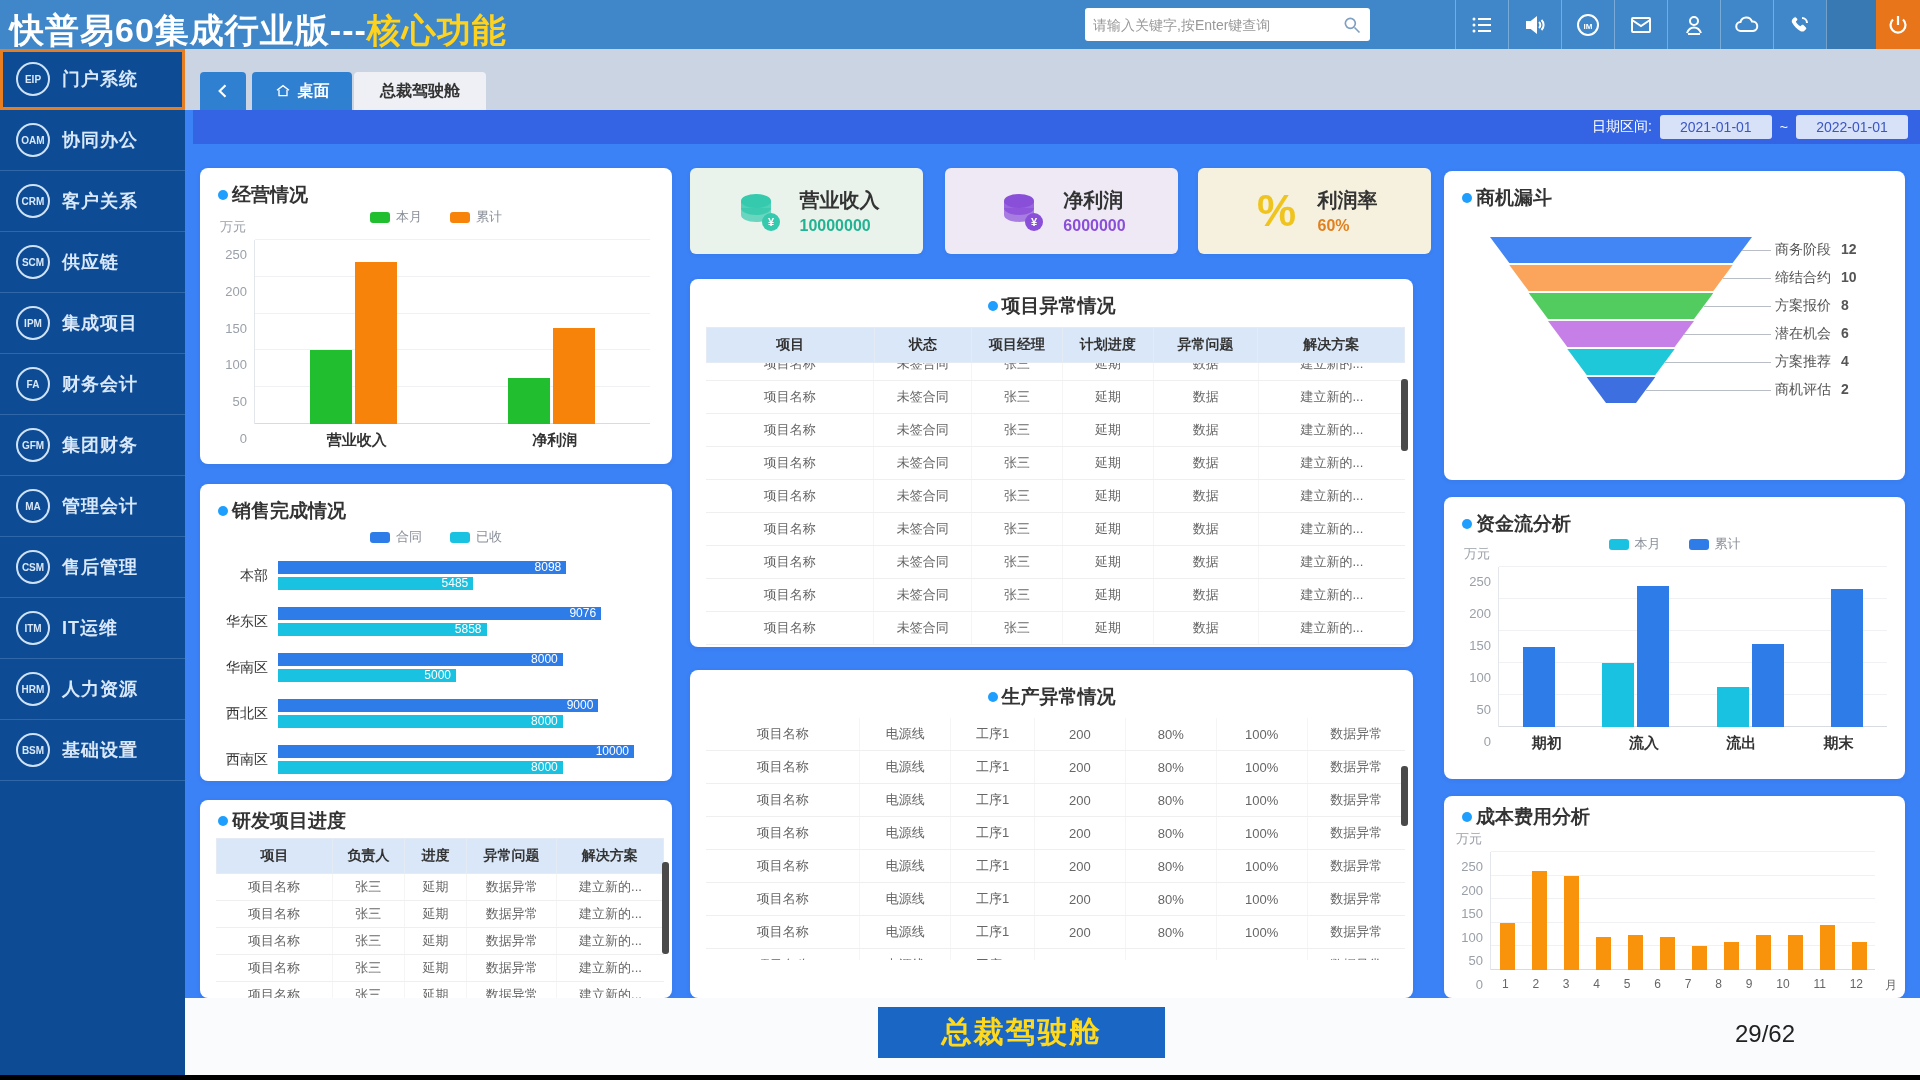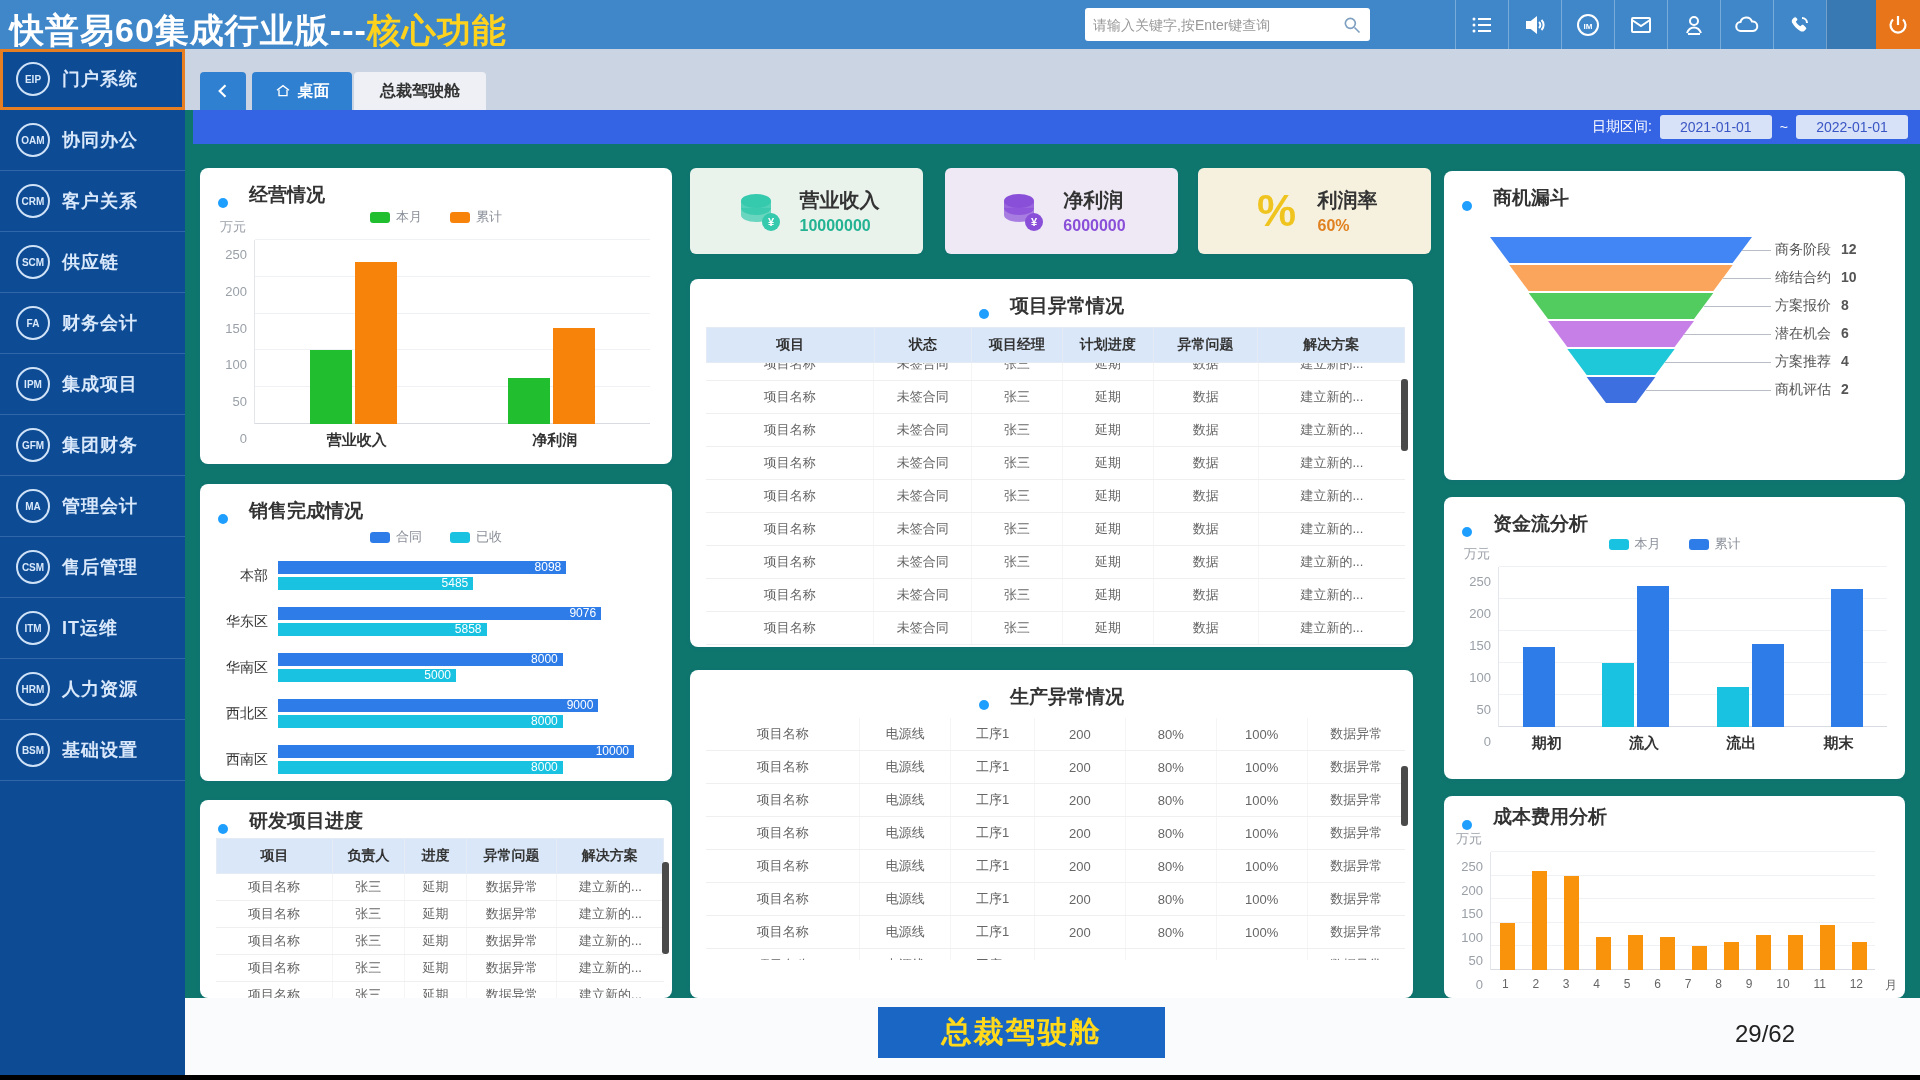--- a/index.html
+++ b/index.html
@@ -22,33 +22,33 @@
   
   .sidebar { position:absolute; top:49px; left:0; width:185px; height:1026px; background:#0D4C95; z-index:40; }
   .side-item { height:61px; display:flex; align-items:center; padding-left:16px; border-bottom:1px solid rgba(140,175,220,.28); cursor:pointer; }
   .side-item.active { outline:3px solid #E87E22; outline-offset:-3px; }
   .side-badge { width:34px; height:34px; border:2px solid #CFE2F7; border-radius:50%; color:#D9E8FA; font-size:10px; font-weight:bold; display:flex; align-items:center; justify-content:center; flex:none; }
   .side-label { margin-left:12px; font-size:18px; color:#D9E8FA; font-weight:600; letter-spacing:1px; }
   .sidebar-footer { position:absolute; bottom:10px; left:0; width:185px; display:flex; justify-content:space-around; align-items:center; }
   .sfbtn { width:34px; height:34px; display:flex; align-items:center; justify-content:center; cursor:pointer; }
 
   
-  .content { position:absolute; left:185px; top:49px; width:1735px; height:1026px; background:#0f766e; }
+  .content { position:absolute; left:185px; top:49px; width:1735px; height:1026px; background:#3b82f6; }
   .tab-bar { position:absolute; left:0; top:0; width:100%; height:61px; background:#CBD4E2; }
   .tab-back { position:absolute; left:15px; top:23px; width:46px; height:38px; background:#2F80D0; border-radius:4px 4px 0 0; display:flex; align-items:center; justify-content:center; cursor:pointer; }
   .tab { position:absolute; top:23px; height:38px; display:flex; align-items:center; justify-content:center; gap:7px; font-size:16px; border-radius:4px 4px 0 0; cursor:pointer; }
   .tab-desktop { left:67px; width:100px; background:#2F80D0; color:#fff; font-weight:bold; }
   .tab-active-tab { left:169px; width:132px; background:#EEF0F5; color:#333; font-weight:bold; }
   .banner { position:absolute; left:8px; top:61px; width:calc(100% - 8px); height:34px; background:#3463E4; }
   .date-wrap { position:absolute; right:12px; top:66px; display:flex; align-items:center; gap:8px; color:#fff; font-size:14px; z-index:5; }
   .date-input { width:112px; height:24px; background:#D7E1F7; color:#3A56C5; border:none; border-radius:3px; text-align:center; font-size:14px; font-family:inherit; outline:none; }
 
   
   .card { position:absolute; background:#fff; border-radius:8px; box-shadow:0 1px 5px rgba(30,60,120,.09); overflow:hidden; }
-  .card-title { position:absolute; top:14px; left:18px; display:flex; align-items:flex-end; gap:21px; font-size:19px; font-weight:bold; color:#333; }
+  .card-title { position:absolute; top:14px; left:18px; display:flex; align-items:center; gap:4px; font-size:19px; font-weight:bold; color:#333; }
   .card-title.center { left:0; width:100%; justify-content:center; }
   .tdot { width:10px; height:10px; border-radius:50%; background:#1E9FFF; flex:none; }
 
   
   .kpi { position:absolute; height:86px; width:233px; border-radius:6px; display:flex; align-items:center; justify-content:center; gap:16px; box-shadow:0 1px 4px rgba(30,60,120,.07); }
   .kpi-txt .kpi-title { font-size:20px; font-weight:bold; color:#333; }
   .kpi-txt .kpi-value { font-size:16px; font-weight:bold; margin-top:3px; }
   .kpi-ico { width:50px; height:50px; display:flex; align-items:center; justify-content:center; }
   .pct-glyph { font-size:44px; font-weight:bold; color:#F0C41F; }
 
@@ -183,26 +183,26 @@
       </div>
       <div class="side-item">
         <span class="side-badge">CRM</span>
         <span class="side-label">客户关系</span>
       </div>
       <div class="side-item">
         <span class="side-badge">SCM</span>
         <span class="side-label">供应链</span>
       </div>
       <div class="side-item">
+        <span class="side-badge">IPM</span>
+        <span class="side-label">集成项目</span>
+      </div>
+      <div class="side-item">
         <span class="side-badge">FA</span>
         <span class="side-label">财务会计</span>
-      </div>
-      <div class="side-item">
-        <span class="side-badge">IPM</span>
-        <span class="side-label">集成项目</span>
       </div>
       <div class="side-item">
         <span class="side-badge">GFM</span>
         <span class="side-label">集团财务</span>
       </div>
       <div class="side-item">
         <span class="side-badge">MA</span>
         <span class="side-label">管理会计</span>
       </div>
       <div class="side-item">

